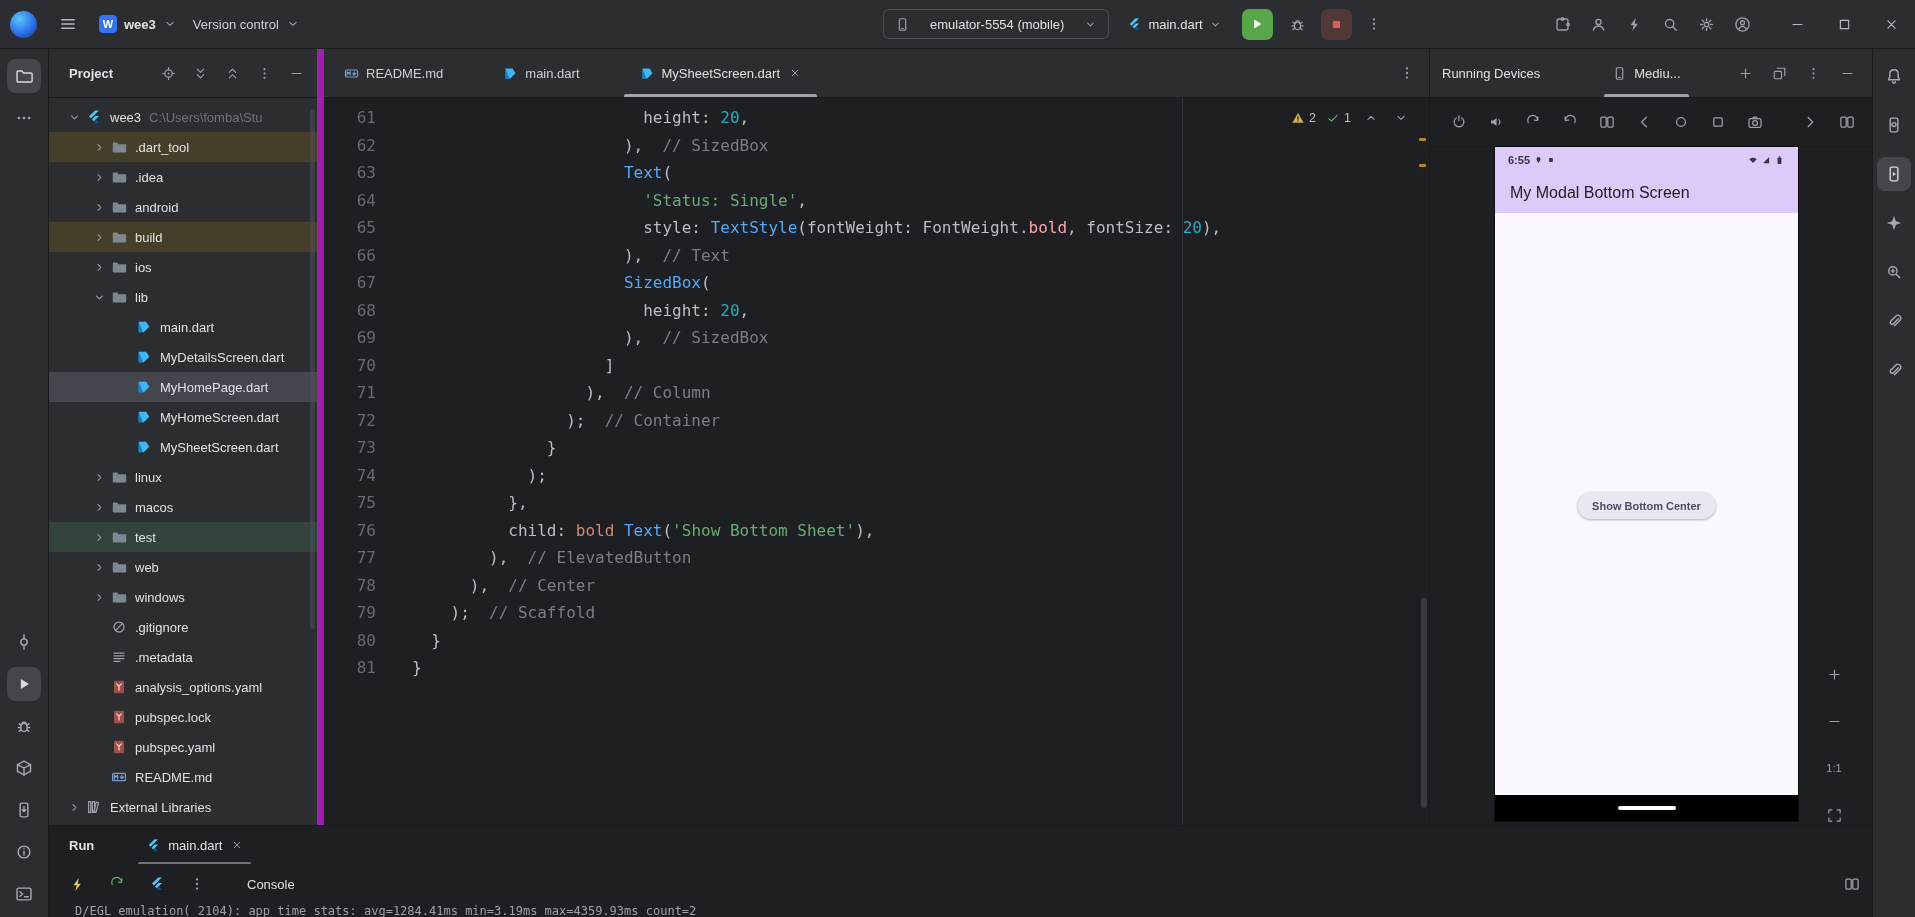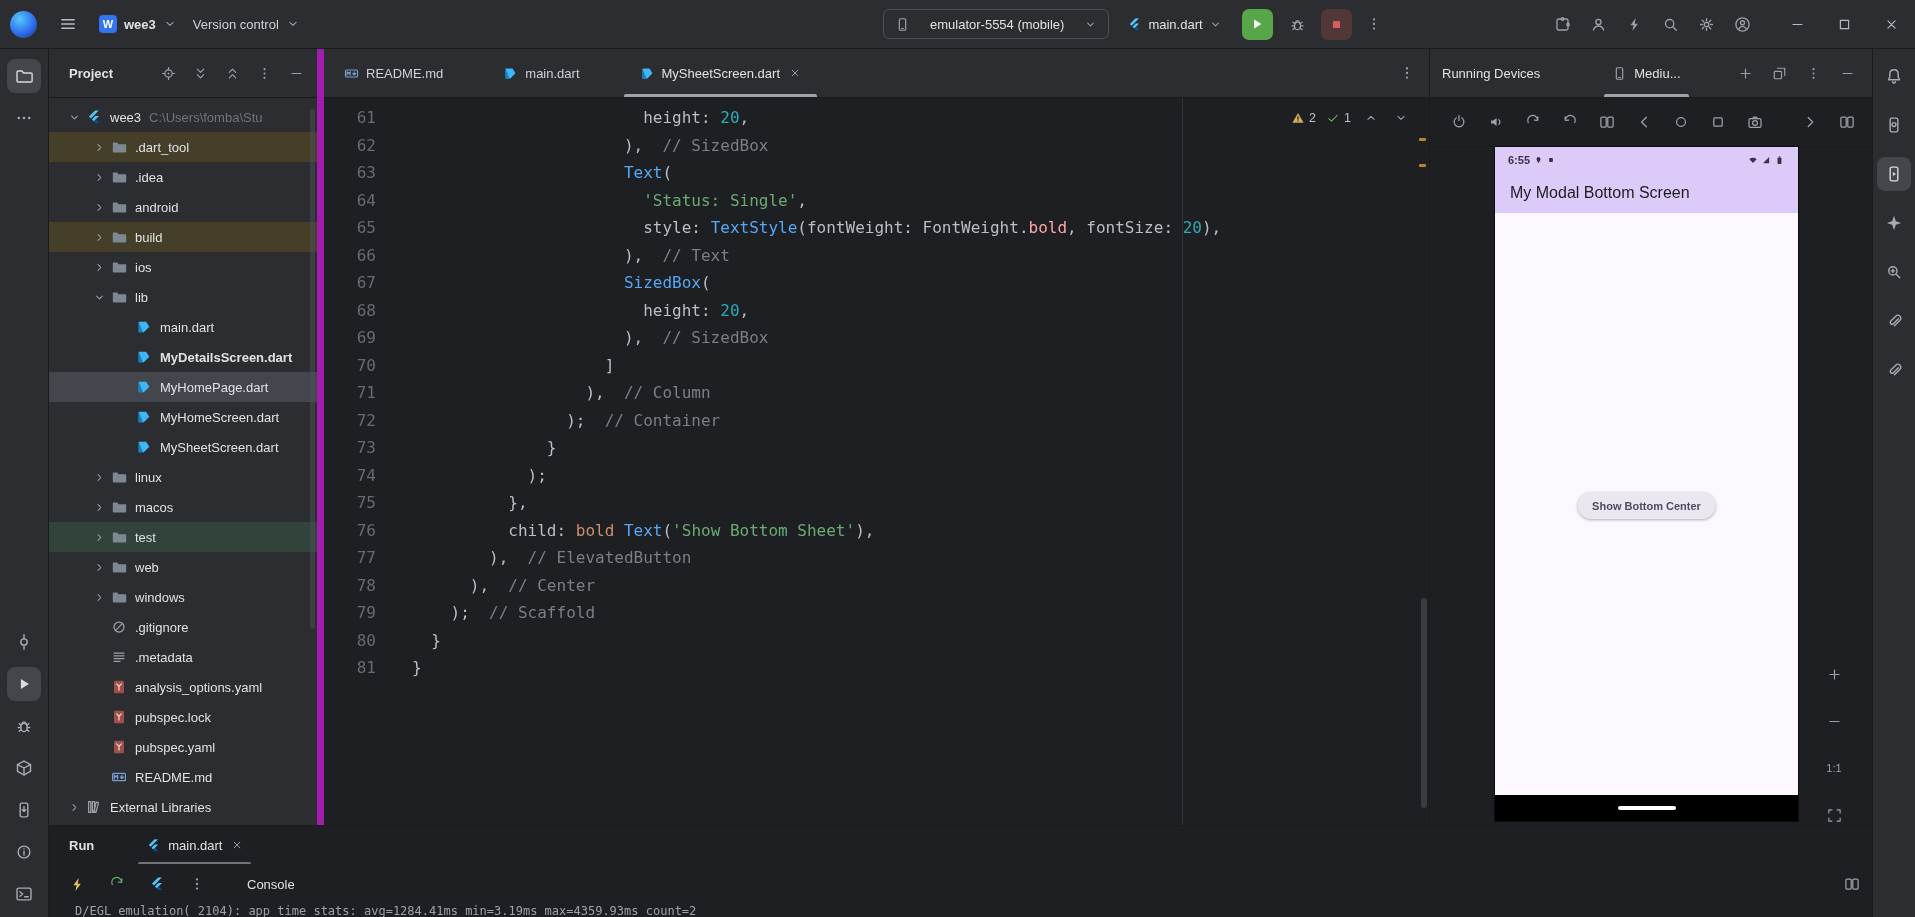--- a/index.html
+++ b/index.html
@@ -486,21 +486,21 @@
               <div class="trow" style="padding-left: 64px;">
                 <span class="tchev"></span>
                 <span class="ficon" style="color: rgb(157, 160, 168);">
                   <svg class="svgi" viewBox="0 0 16 16" width="16" height="16" fill="none" stroke="currentColor" stroke-width="1.25" stroke-linecap="round" stroke-linejoin="round">
                     <path d="M2.7 2.7h7.4l3.2 5.1-5.5 5.5H2.7z" fill="#3FB6F5" stroke="none"></path>
                     <path d="M2.7 2.7l4.2 10.6H2.7z" fill="#1480C8" stroke="none"></path>
                   </svg>
                 </span>
                 <span>main.dart</span>
               </div>
-              <div class="trow" style="padding-left: 64px; font-weight: bold;">
+              <div class="trow" style="padding-left: 64px;">
                 <span class="tchev"></span>
                 <span class="ficon" style="color: rgb(157, 160, 168);">
                   <svg class="svgi" viewBox="0 0 16 16" width="16" height="16" fill="none" stroke="currentColor" stroke-width="1.25" stroke-linecap="round" stroke-linejoin="round">
                     <path d="M2.7 2.7h7.4l3.2 5.1-5.5 5.5H2.7z" fill="#3FB6F5" stroke="none"></path>
                     <path d="M2.7 2.7l4.2 10.6H2.7z" fill="#1480C8" stroke="none"></path>
                   </svg>
                 </span>
                 <span>MyDetailsScreen.dart</span>
               </div>
               <div class="trow selected" style="padding-left: 64px;">

